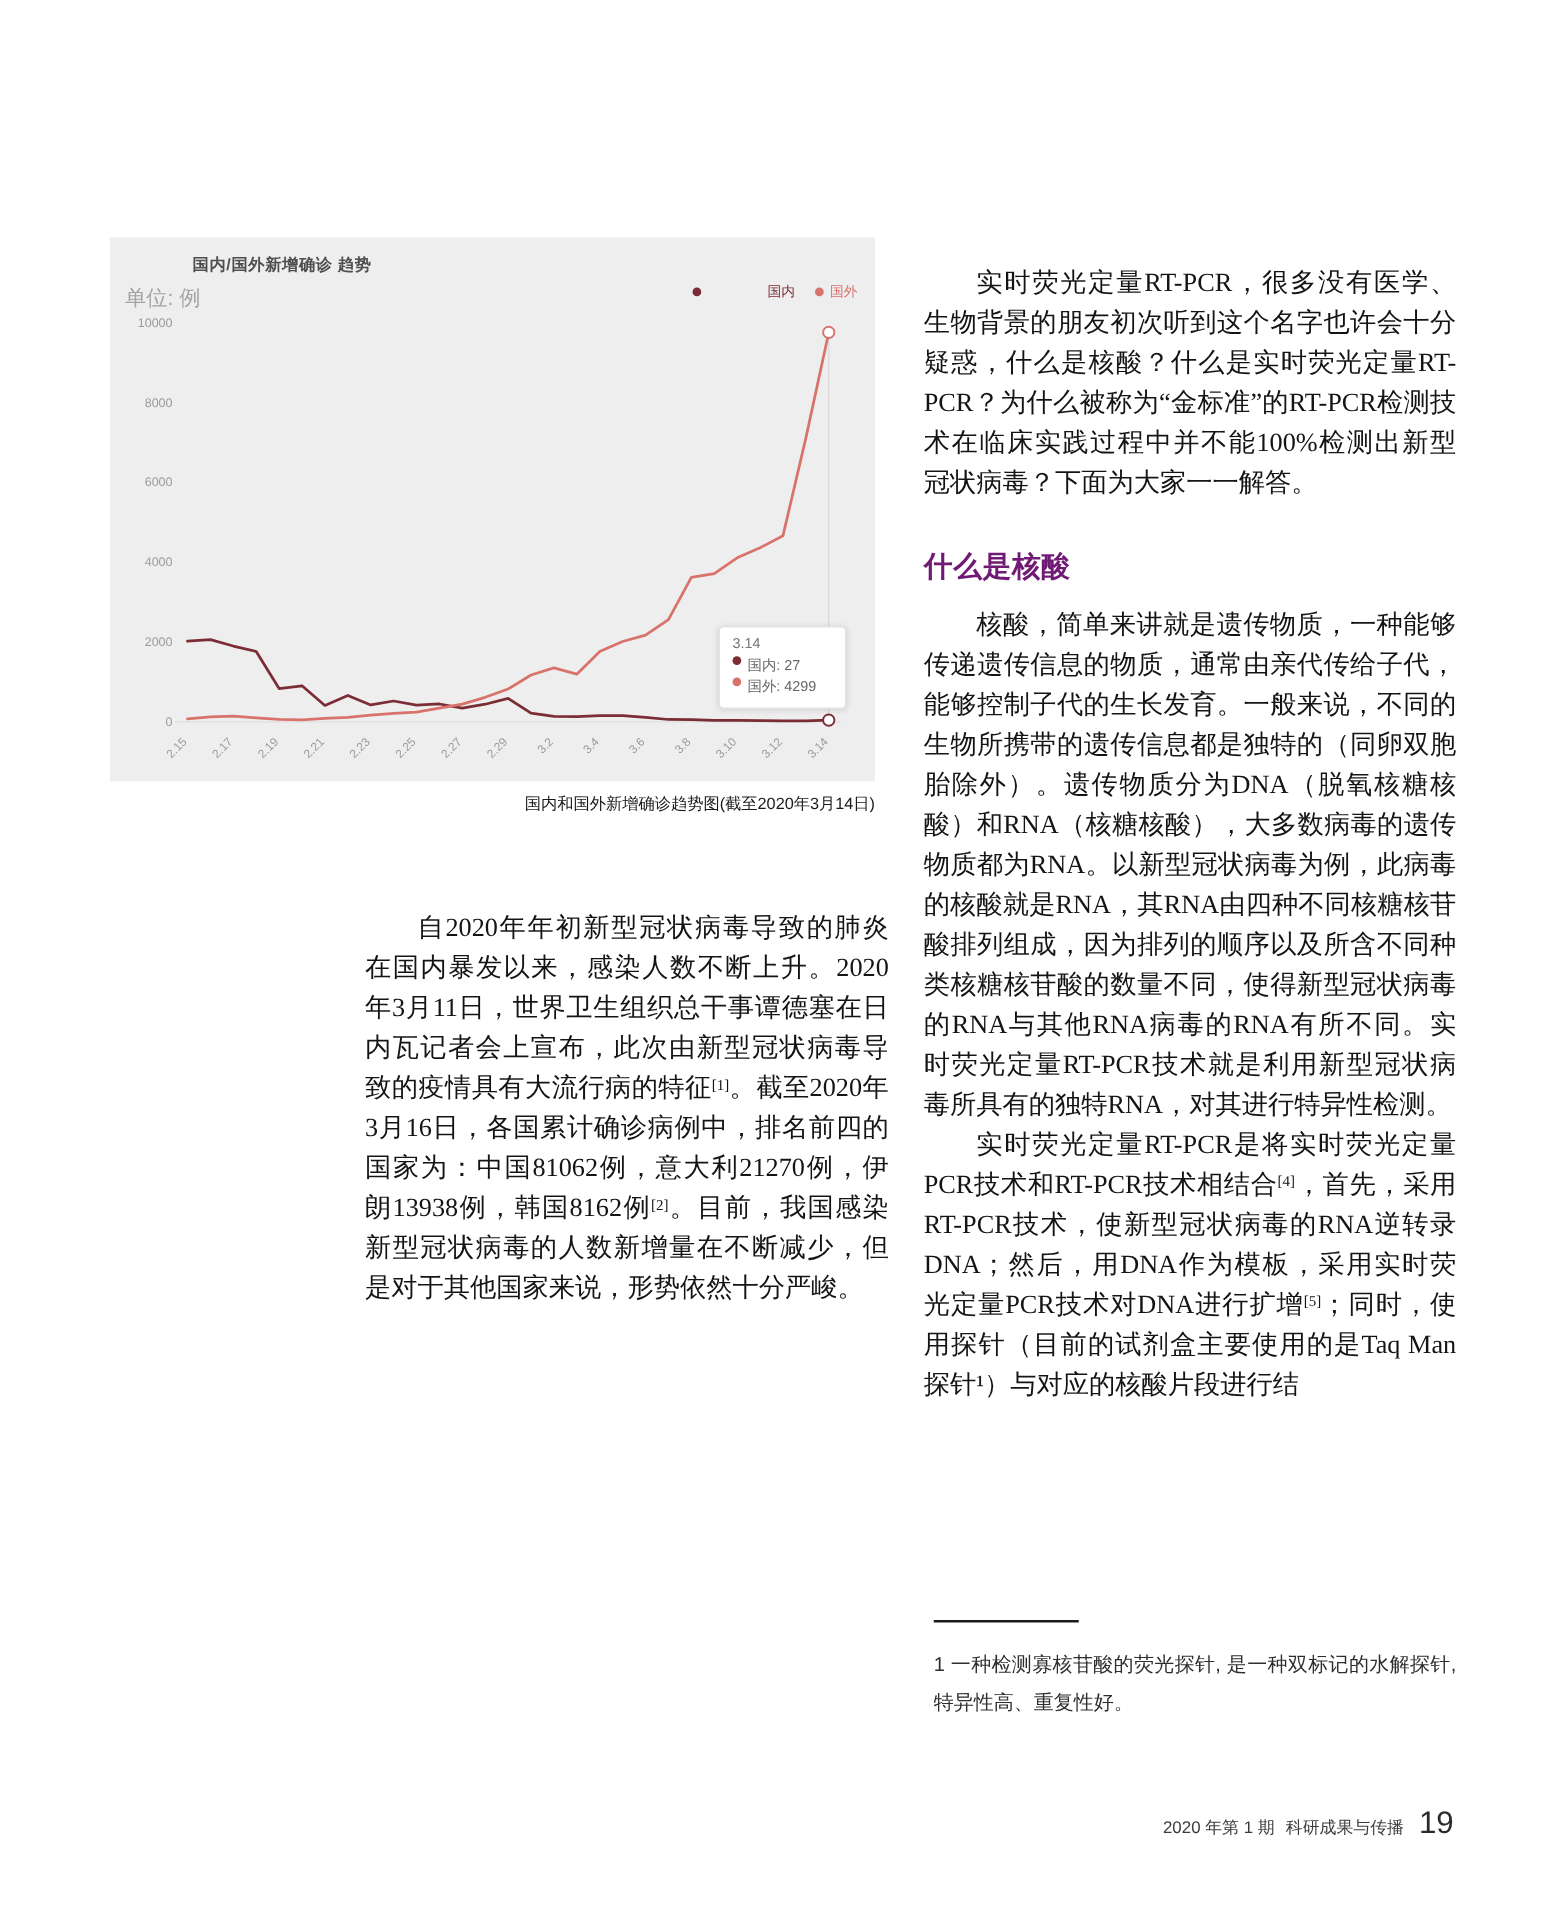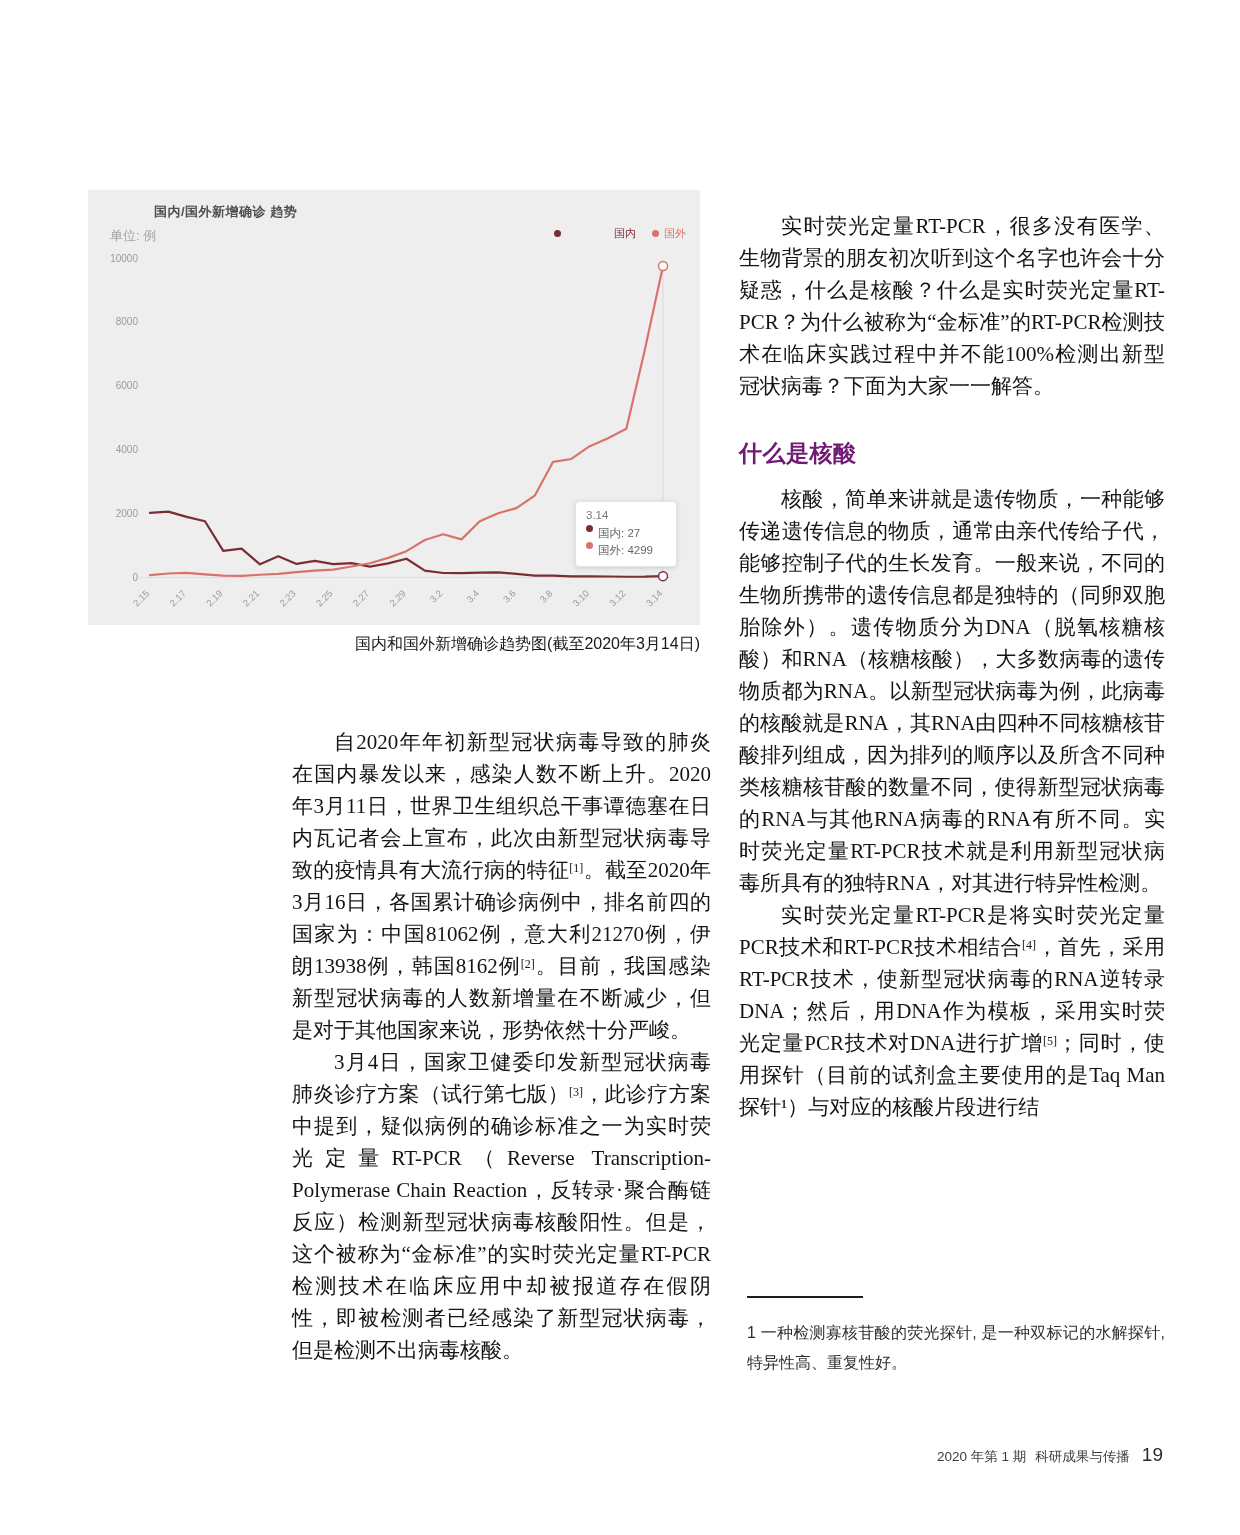--- a/index.html
+++ b/index.html
@@ -4,52 +4,52 @@
 <style>
   html,body{margin:0;padding:0;}
   body{
     width:1240px;height:1535px;position:relative;background:#ffffff;
     font-family:"Liberation Serif","DejaVu Serif",serif;color:#111;
     overflow:hidden;
   }
   
   .chart-block{position:absolute;left:88px;top:190px;width:612px;height:435px;background:#efeeef;}
   .chart-title{position:absolute;left:22px;top:13px;font-family:"Liberation Sans",sans-serif;font-size:13px;font-weight:bold;color:#4f4f4f;letter-spacing:.5px;padding-left:44px;}
-  .chart-unit{position:absolute;left:22px;top:37px;font-family:"Liberation Sans",sans-serif;font-size:13px;color:#a3a3a3;}
+  .chart-unit{position:absolute;left:12px;top:37px;font-family:"Liberation Sans",sans-serif;font-size:17px;color:#a3a3a3;}
   .chart-legend{position:absolute;right:14px;top:36px;display:flex;gap:16px;font-family:"Liberation Sans",sans-serif;font-size:11px;}
   .legend-item{display:flex;align-items:center;gap:5px;}
   .dot{width:7px;height:7px;border-radius:50%;display:inline-block;flex:0 0 auto;}
   #chart-svg{position:absolute;left:0;top:0;font-family:"Liberation Sans",sans-serif;}
   .tooltip{
     position:absolute;left:487px;top:311px;min-width:80px;background:#fff;
     border:1px solid #e4e4e4;border-radius:4px;box-shadow:0 1px 5px rgba(0,0,0,.13);
     padding:7px 10px;font-family:"Liberation Sans",sans-serif;font-size:11.5px;color:#666;
   }
   .tt-date{margin-bottom:4px;color:#777;}
   .tt-row{display:flex;align-items:flex-start;gap:5px;line-height:17px;white-space:nowrap;}
   
   .caption{position:absolute;left:88px;top:634px;width:612px;text-align:right;
-    font-family:"Liberation Sans",sans-serif;font-size:16px;color:#191919;}
+    font-family:"Liberation Sans",sans-serif;font-size:13px;color:#191919;}
   
   .left-text{position:absolute;left:292px;top:726px;width:419px;}
   .right-col{position:absolute;left:739px;top:210px;width:426px;}
   .body-p{font-size:21px;line-height:32px;text-align:justify;text-indent:2em;margin:0;color:#141414;}
   sup{font-size:12px;vertical-align:5px;line-height:0;}
   .right-col h2{
     font-family:"Liberation Sans",sans-serif;font-weight:bold;font-size:23px;
     margin:36px 0 14px 0;color:#701a75;letter-spacing:.5px;
   }
   
   .footnote{position:absolute;left:739px;top:1296px;width:426px;font-family:"Liberation Sans",sans-serif;}
   .footnote-rule{width:116px;border-top:2px solid #1c1c1c;margin-left:8px;}
   .footnote p{margin:20px 0 0 8px;font-size:16px;line-height:30px;color:#2e2e2e;text-align:justify;}
   
   .footer{position:absolute;top:1444px;right:77px;display:flex;align-items:baseline;gap:9px;
     font-family:"Liberation Sans",sans-serif;font-size:13.5px;color:#3c3c3c;text-align:right;}
-  .footer .pagenum{font-size:19px;color:#2a2a2a;margin-left:3px;}
+  .footer .pagenum{font-size:25px;color:#2a2a2a;margin-left:3px;}
 </style>
 </head>
 <body>
 
 <div>
 
   <section class="chart-block">
     <svg id="chart-svg" width="612" height="435" viewBox="0 0 612 435">
         <line x1="52" y1="387.5" x2="585" y2="387.5" stroke="#dedede" stroke-width="1"></line>
         <text x="50" y="390.5" text-anchor="end" fill="#9b9b9b" font-size="10">0</text>
@@ -101,21 +101,20 @@
         <i class="dot" style="background: rgb(216, 115, 108);"></i>
         <span>国外: 4299</span>
       </div>
     </div>
   </section>
 
   <div class="caption">国内和国外新增确诊趋势图(截至2020年3月14日)</div>
 
   <div class="left-text">
     <p class="body-p rich">自2020年年初新型冠状病毒导致的肺炎在国内暴发以来，感染人数不断上升。2020年3月11日，世界卫生组织总干事谭德塞在日内瓦记者会上宣布，此次由新型冠状病毒导致的疫情具有大流行病的特征<sup>[1]</sup>。截至2020年3月16日，各国累计确诊病例中，排名前四的国家为：中国81062例，意大利21270例，伊朗13938例，韩国8162例<sup>[2]</sup>。目前，我国感染新型冠状病毒的人数新增量在不断减少，但是对于其他国家来说，形势依然十分严峻。</p>
-    <p class="body-p rich">3月4日，国家卫健委印发新型冠状病毒肺炎诊疗方案（试行第七版）<sup>[3]</sup>，此诊疗方案中提到，疑似病例的确诊标准之一为实时荧光定量RT-PCR（Reverse Transcription-Polymerase Chain Reaction，反转录·聚合酶链反应）检测新型冠状病毒核酸阳性。但是，这个被称为“金标准”的实时荧光定量RT-PCR检测技术在临床应用中却被报道存在假阴性，即被检测者已经感染了新型冠状病毒，但是检测不出病毒核酸。</p>
   </div>
 
   <div class="right-col">
     <p class="body-p rich">实时荧光定量RT-PCR，很多没有医学、生物背景的朋友初次听到这个名字也许会十分疑惑，什么是核酸？什么是实时荧光定量RT-PCR？为什么被称为“金标准”的RT-PCR检测技术在临床实践过程中并不能100%检测出新型冠状病毒？下面为大家一一解答。</p>
     <h2>什么是核酸</h2>
     <p class="body-p rich">核酸，简单来讲就是遗传物质，一种能够传递遗传信息的物质，通常由亲代传给子代，能够控制子代的生长发育。一般来说，不同的生物所携带的遗传信息都是独特的（同卵双胞胎除外）。遗传物质分为DNA（脱氧核糖核酸）和RNA（核糖核酸），大多数病毒的遗传物质都为RNA。以新型冠状病毒为例，此病毒的核酸就是RNA，其RNA由四种不同核糖核苷酸排列组成，因为排列的顺序以及所含不同种类核糖核苷酸的数量不同，使得新型冠状病毒的RNA与其他RNA病毒的RNA有所不同。实时荧光定量RT-PCR技术就是利用新型冠状病毒所具有的独特RNA，对其进行特异性检测。</p>
     <p class="body-p rich">实时荧光定量RT-PCR是将实时荧光定量PCR技术和RT-PCR技术相结合<sup>[4]</sup>，首先，采用RT-PCR技术，使新型冠状病毒的RNA逆转录DNA；然后，用DNA作为模板，采用实时荧光定量PCR技术对DNA进行扩增<sup>[5]</sup>；同时，使用探针（目前的试剂盒主要使用的是Taq Man探针¹）与对应的核酸片段进行结</p>
   </div>
 
   <div class="footnote">

